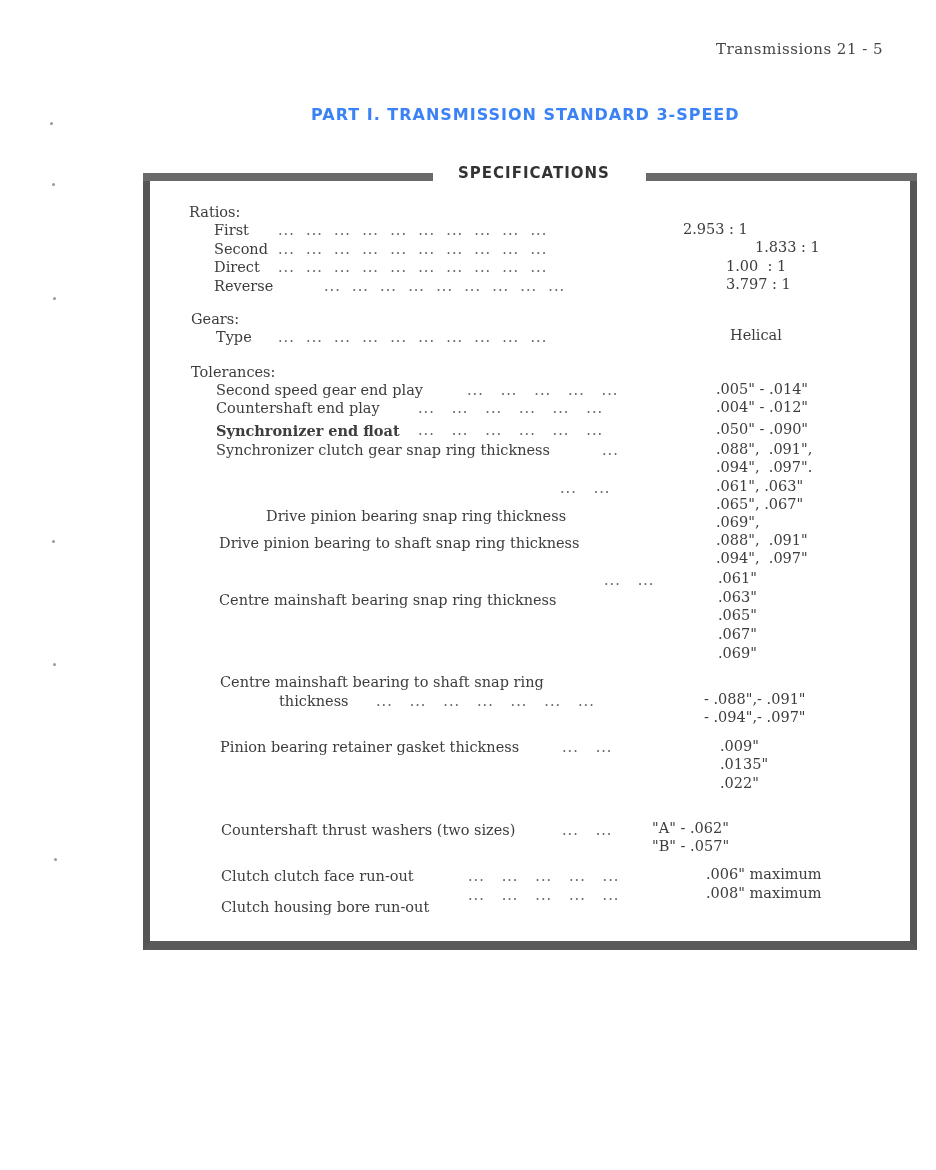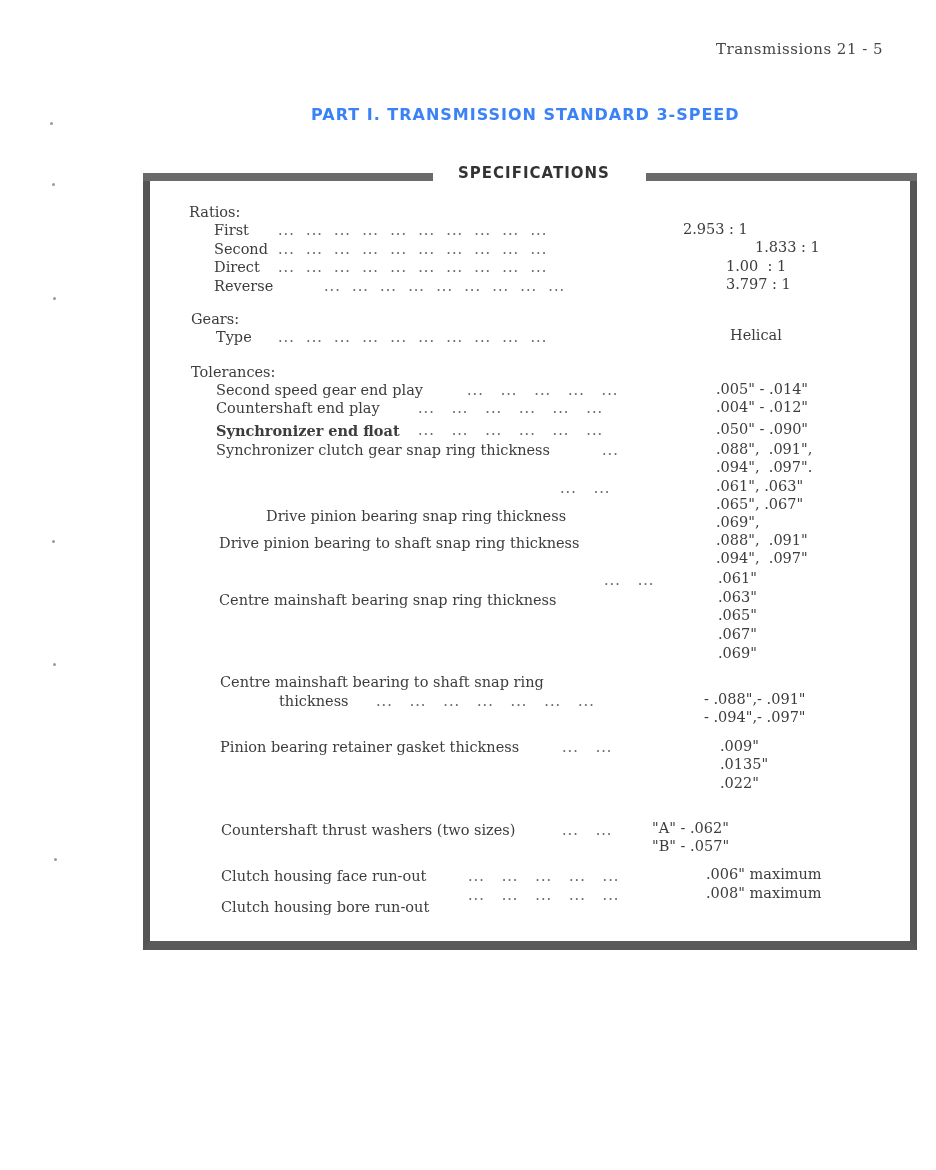--- a/index.html
+++ b/index.html
@@ -113,21 +113,21 @@
 <div class="t dots" style="left:562px;top:739px;">...   ...</div>
 <div class="t" style="left:720px;top:738px;">.009"</div>
 <div class="t" style="left:720px;top:756px;">.0135"</div>
 <div class="t" style="left:720px;top:775px;">.022"</div>
 
 <div class="t" style="left:221px;top:822px;">Countershaft thrust washers (two sizes)</div>
 <div class="t dots" style="left:562px;top:822px;">...   ...</div>
 <div class="t" style="left:652px;top:820px;">"A" - .062"</div>
 <div class="t" style="left:652px;top:838px;">"B" - .057"</div>
 
-<div class="t" style="left:221px;top:868px;">Clutch housing face run-out</div>
+<div class="t" style="left:221px;top:868px;">Clutch clutch face run-out</div>
 <div class="t dots" style="left:468px;top:868px;">...   ...   ...   ...   ...</div>
 <div class="t" style="left:706px;top:866px;">.006" maximum</div>
 
 <div class="t" style="left:221px;top:887px;margin-top:12px;">Clutch housing bore run-out</div>
 <div class="t dots" style="left:468px;top:887px;">...   ...   ...   ...   ...</div>
 <div class="t" style="left:706px;top:885px;">.008" maximum</div>
 
 <div class="margin-mark" style="left:50px;top:122px;"></div>
 <div class="margin-mark" style="left:52px;top:183px;"></div>
 <div class="margin-mark" style="left:53px;top:297px;"></div>

